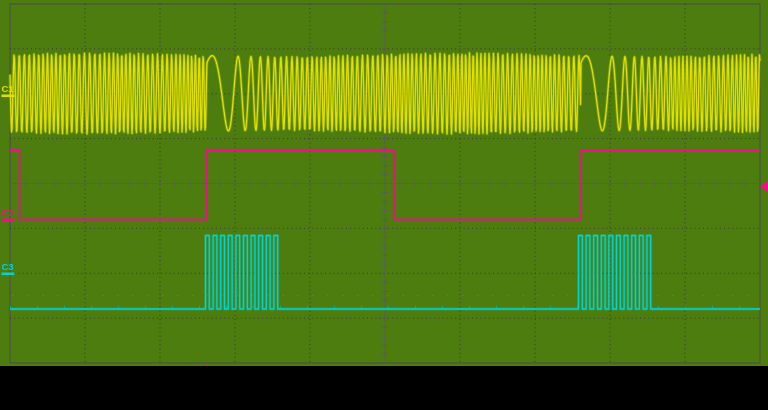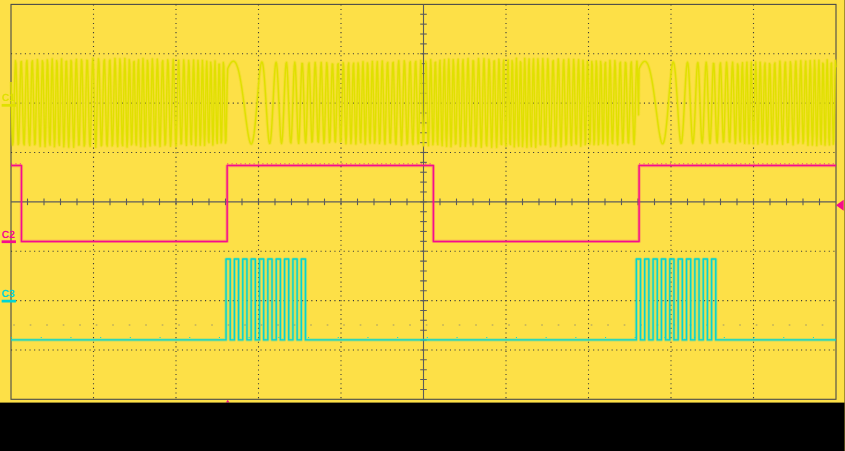--- a/index.html
+++ b/index.html
@@ -1,16 +1,16 @@
 <!DOCTYPE html>
 <html><head>
 <meta charset="utf-8">
 <style>
   html,body{margin:0;padding:0;background:#000;}
-  #screen{position:relative;width:768px;height:410px;background:#fde047;overflow:hidden;
+  #screen{position:relative;width:768px;height:410px;background:#4d7c0f;overflow:hidden;
           font-family:"Liberation Sans",sans-serif;}
   #scope-svg{position:absolute;left:0;top:0;}
   #bottombar{position:absolute;left:0;top:366px;width:768px;height:44px;background:#000;}
 </style>
 </head>
 <body>
 
 <div id="screen">
 
   <svg id="scope-svg" width="768" height="366">

